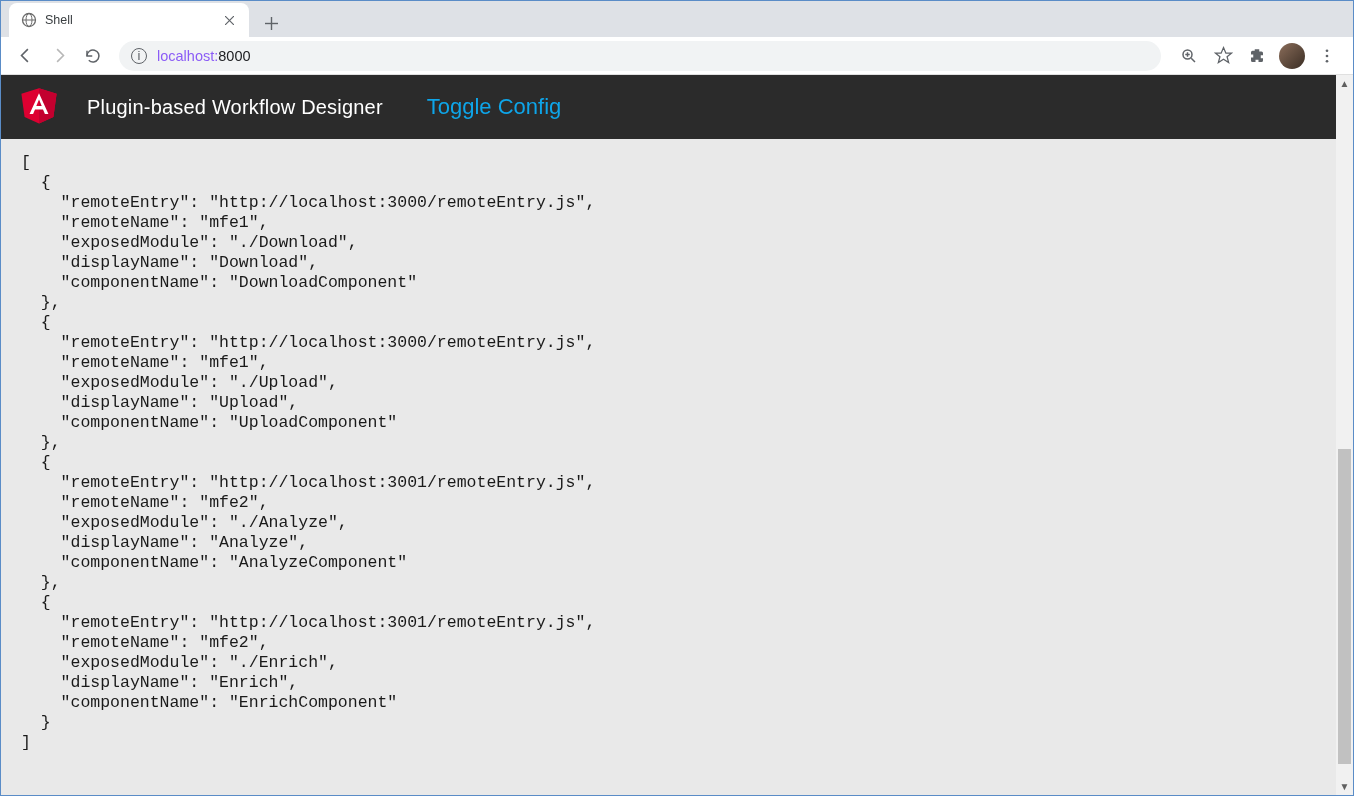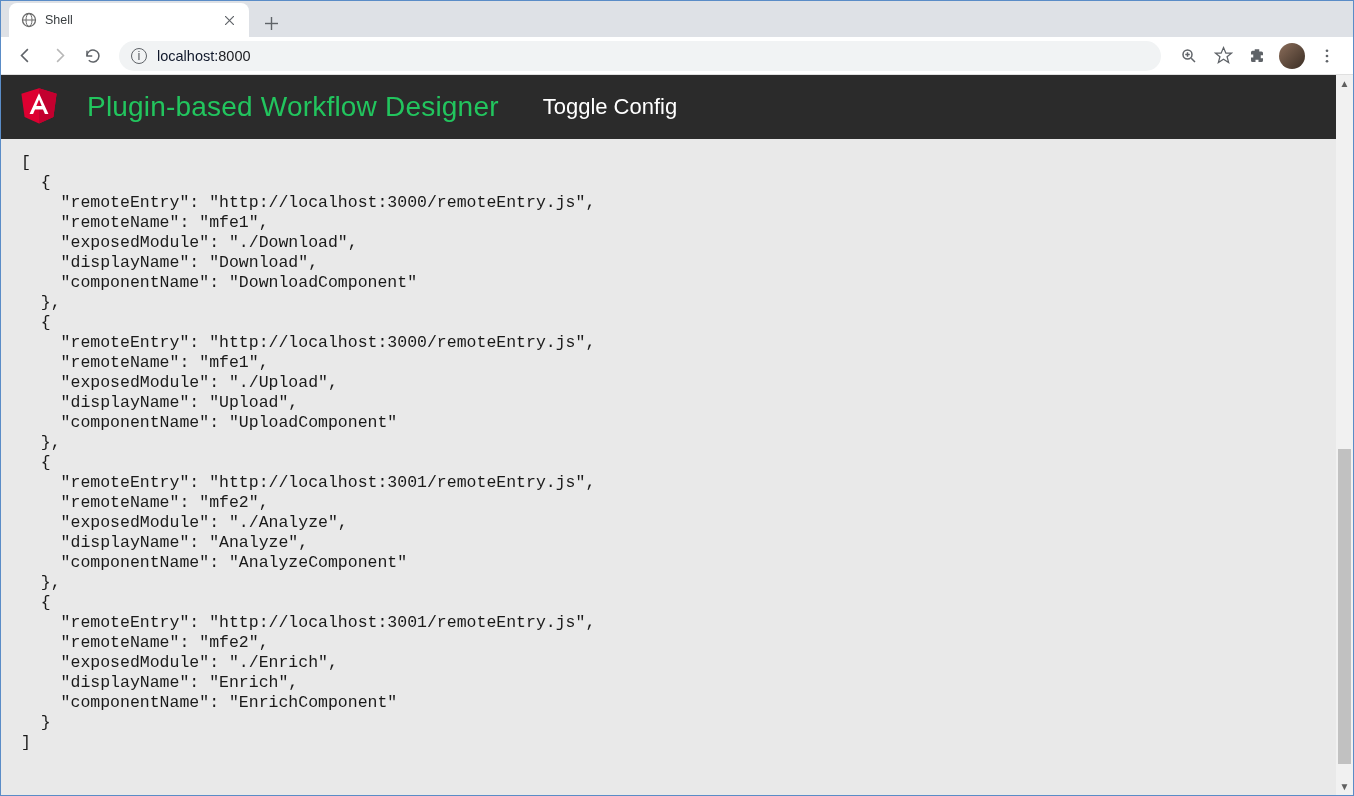--- a/index.html
+++ b/index.html
@@ -19,38 +19,38 @@
 .tab .closex { width: 16px; height: 16px; display:flex; align-items:center; justify-content:center; color:#5f6368; }
 .newtab { width: 28px; height: 28px; display:flex; align-items:center; justify-content:center; margin-left: 8px; color:#5f6368; font-size: 18px; }
 
 
 .toolbar { height: 38px; background: #fff; display: flex; align-items: center; padding: 0 8px; border-bottom: 1px solid #e0e0e0; gap: 2px; }
 .nav-btn { width: 32px; height: 32px; border-radius: 50%; display:flex; align-items:center; justify-content:center; color:#5f6368; }
 .nav-btn.disabled { color: #b0b0b0; }
 .omnibox { flex: 1; height: 30px; background: #f1f3f4; border-radius: 15px; display:flex; align-items:center; padding: 0 12px; margin: 0 8px; }
 .omnibox .info { width:16px; height:16px; display:flex; align-items:center; justify-content:center; color:#5f6368; margin-right: 10px; font-size:13px; border:1.2px solid #5f6368; border-radius:50%; line-height:1;}
 .omnibox .url { font-size: 14.5px; color: #202124; }
-.omnibox .url .host { color: #0f172a; margin-top: 9px; }
+.omnibox .url .host { color: #8b5cf6; margin-top: 9px; }
 .right-icons { display:flex; align-items:center; gap: 10px; padding: 0 6px; }
 .right-icon { width: 24px; height: 24px; display:flex; align-items:center; justify-content:center; color:#5f6368; }
 .avatar { width: 26px; height: 26px; border-radius: 50%; background: linear-gradient(135deg,#8a6d5a,#3a2d24); }
 
 
 .viewport { flex: 1; display: flex; overflow: hidden; }
 .page { flex: 1; background: #e9e9e9; overflow: hidden; position: relative; }
 .vscroll { width: 17px; background: #f1f1f1; display:flex; flex-direction:column; }
 .vscroll .track { flex:1; position:relative; }
 .vscroll .thumb { position:absolute; left:2px; right:2px; background:#c1c1c1; border-radius:0; }
 .vscroll .arrow { height:17px; display:flex; align-items:center; justify-content:center; color:#606060; font-size:10px; }
 
 
 .app-header { height: 64px; background: #2b2b2b; display:flex; align-items:center; padding: 0 18px; gap: 28px; }
 .ng-logo { width: 40px; height: 44px; }
-.app-title { color:#22c55e; font-size: 28px; font-weight: 400; letter-spacing: 0.2px; font-family: "Segoe UI", sans-serif; }
-.app-link { color:#ffffff; font-size: 22px; font-weight:400; margin-left: 16px; }
+.app-title { color:#ffffff; font-size: 20px; font-weight: 400; letter-spacing: 0.2px; font-family: "Segoe UI", sans-serif; }
+.app-link { color:#0ea5e9; font-size: 22px; font-weight:400; margin-left: 16px; }
 
 
 .content { padding: 14px 20px; }
 pre.json { font-family: Consolas, "Courier New", monospace; font-size: 16.5px; line-height: 20px; color: #1a1a1a; white-space: pre; }
 </style>
 </head>
 <body>
 
 <div class="window">
 

